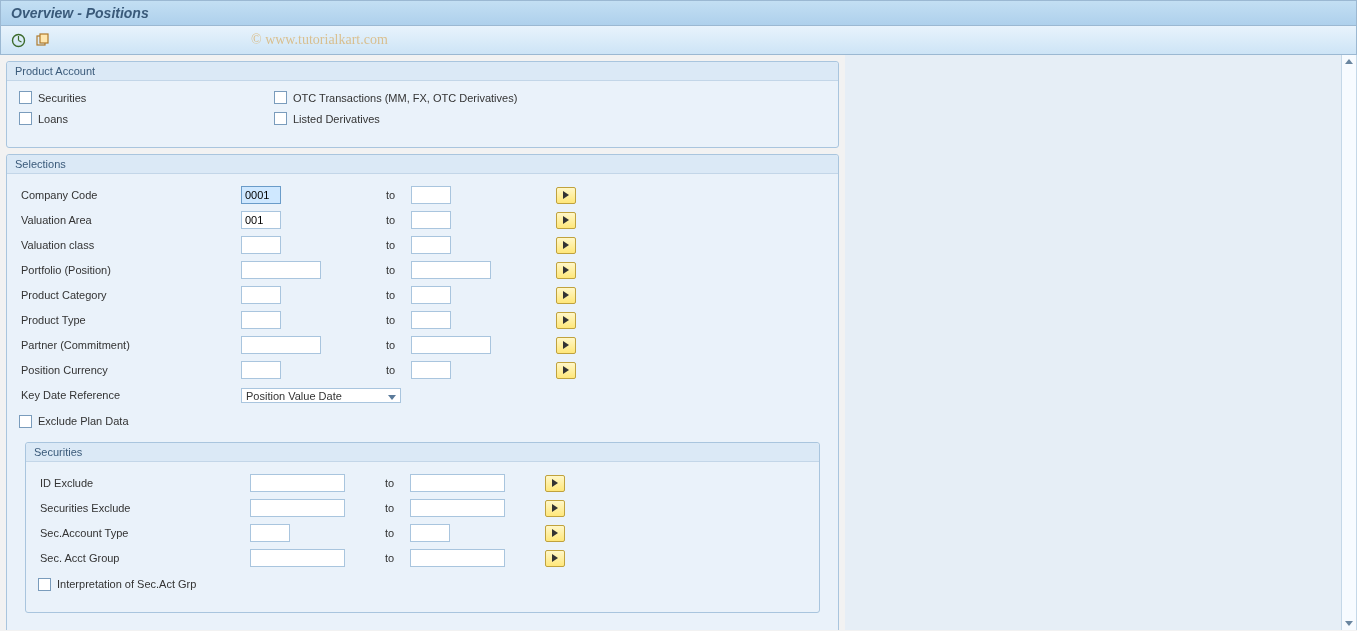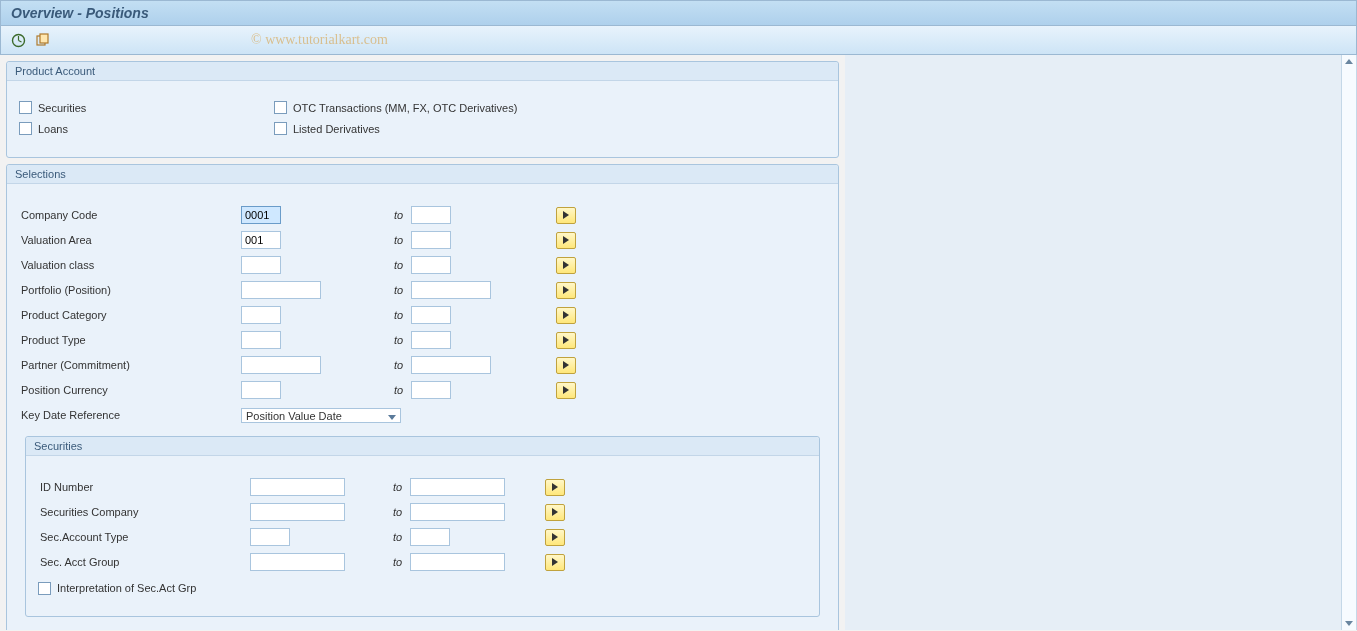--- a/index.html
+++ b/index.html
@@ -99,21 +99,21 @@
       border-radius: 3px;
     }
     .group-title {
       padding: 3px 8px;
       color: #3a5a7a;
       background: #dbe9f6;
       border-bottom: 1px solid #c3d6e8;
       border-radius: 3px 3px 0 0;
     }
     .group-body {
-      padding: 20px 12px 14px 12px;
+      padding: 10px 12px 14px 12px;
     }
     .pg-row {
       display: flex;
       margin-bottom: 8px;
     }
     .pg-col1 { width: 255px; display:flex; align-items:center; gap:6px;}
     .pg-col2 { display:flex; align-items:center; gap:6px;}
     .chk {
       width: 13px; height: 13px;
       background: #fff; border: 1px solid #7a9cbc;
@@ -139,21 +139,21 @@
       background: #fff;
       border: 1px solid #a9c5de;
       height: 18px;
       padding: 1px 3px;
       font-size: 11px;
     }
     .inp.sel { background: #cfe8ff; border-color:#6a9cc9; }
     .inp.small { width: 40px; }
     .inp.med { width: 80px; }
     .inp.wide { width: 95px; }
-    .to-col { width: 25px; text-align:center;font-style:italic;}
+    .to-col { width: 25px; text-align:left;}
     .from-col { width: 145px; }
     .to-wrap { width: 170px; display:flex; align-items:center;}
     .to-wrap .to-col { width:25px; }
     .multi-btn {
       width: 20px; height: 17px;
       background: linear-gradient(#fff7c8,#ffe77a);
       border: 1px solid #c0a23d;
       border-radius: 2px;
       display:inline-flex; align-items:center; justify-content:center;
       cursor:pointer;
@@ -340,39 +340,43 @@
 
 
         <div class="sel-row">
           <div class="lbl">Key Date Reference</div>
           <div class="select">
             <span>Position Value Date</span>
             <span class="caret"></span>
           </div>
         </div>
 
+        <div class="sel-row" style="margin-top:4px;">
+          <span class="chk"></span>
+          <span style="margin-left:6px;">Exclude Plan Data</span>
+        </div>
 
         <div class="group nested-group">
           <div class="group-title">Securities</div>
           <div class="group-body">
 
             <div class="sel-row">
-              <div class="lbl">ID Number</div>
+              <div class="lbl">ID Exclude</div>
               <div class="from-col" style="width:135px;"><input class="inp wide" style=""></div>
               <div class="to-wrap" style="width:160px;">
                   <span class="to-col">to</span>
                   <input class="inp wide" style="">
                 </div>
               <span class="multi-btn">
                   <span class="arrow-r"></span>
                 </span>
             </div>
 
             <div class="sel-row">
-              <div class="lbl">Securities Company</div>
+              <div class="lbl">Securities Exclude</div>
               <div class="from-col" style="width:135px;"><input class="inp wide" style=""></div>
               <div class="to-wrap" style="width:160px;">
                   <span class="to-col">to</span>
                   <input class="inp wide" style="">
                 </div>
               <span class="multi-btn">
                   <span class="arrow-r"></span>
                 </span>
             </div>
 

